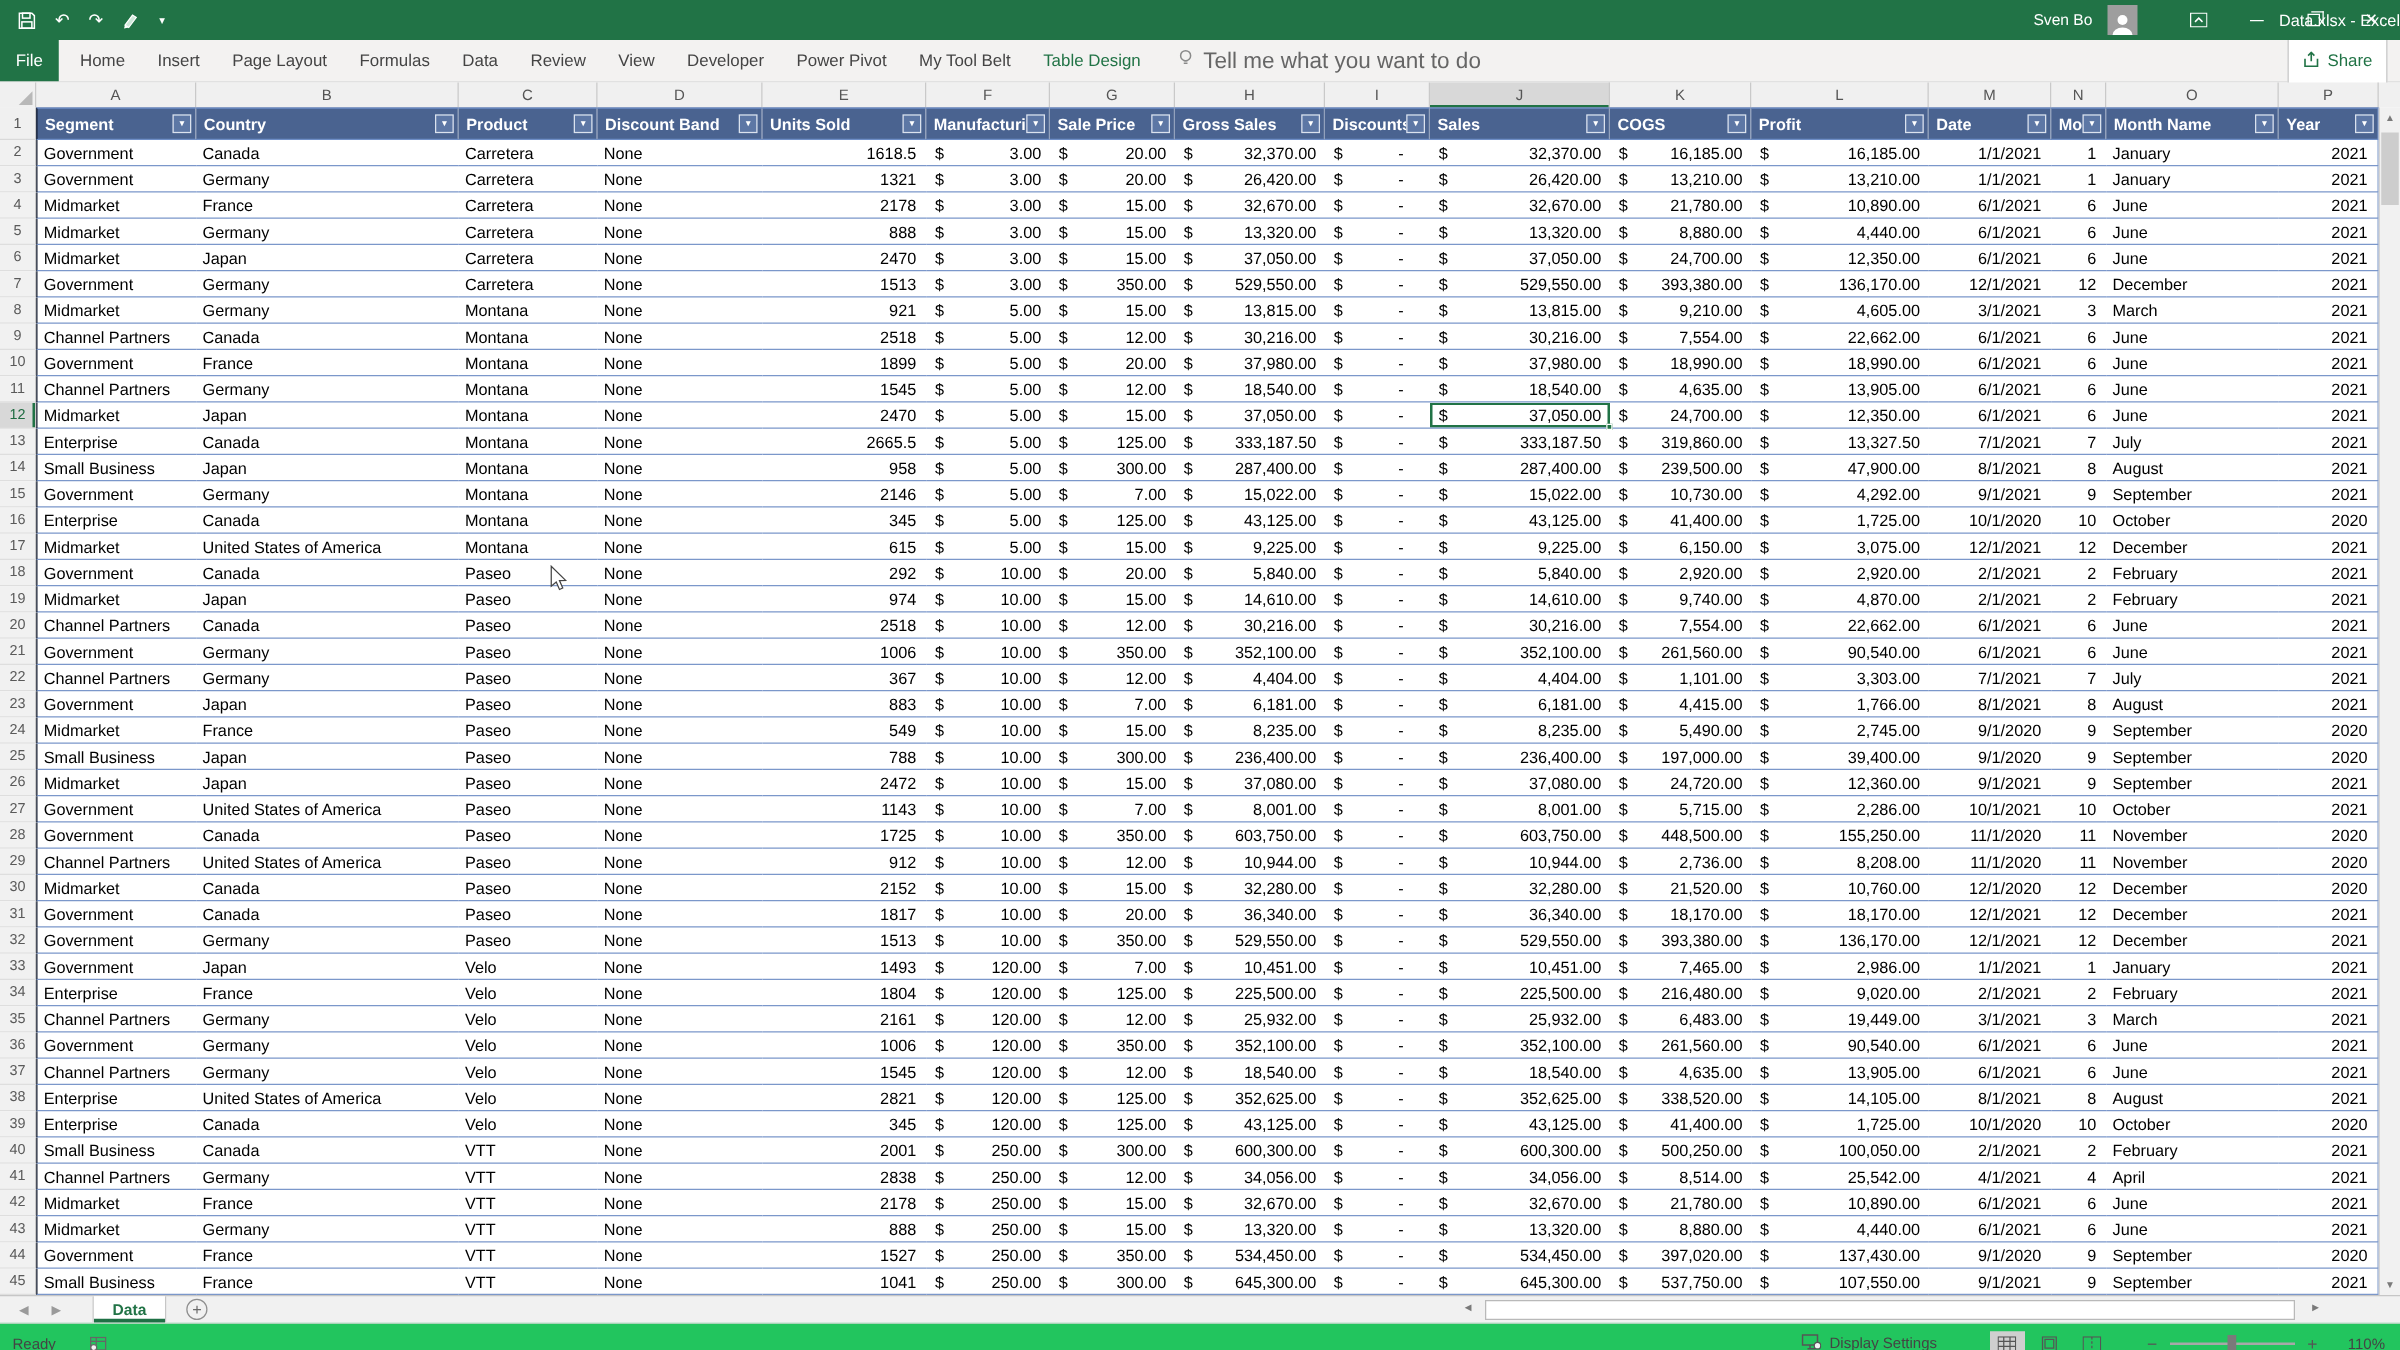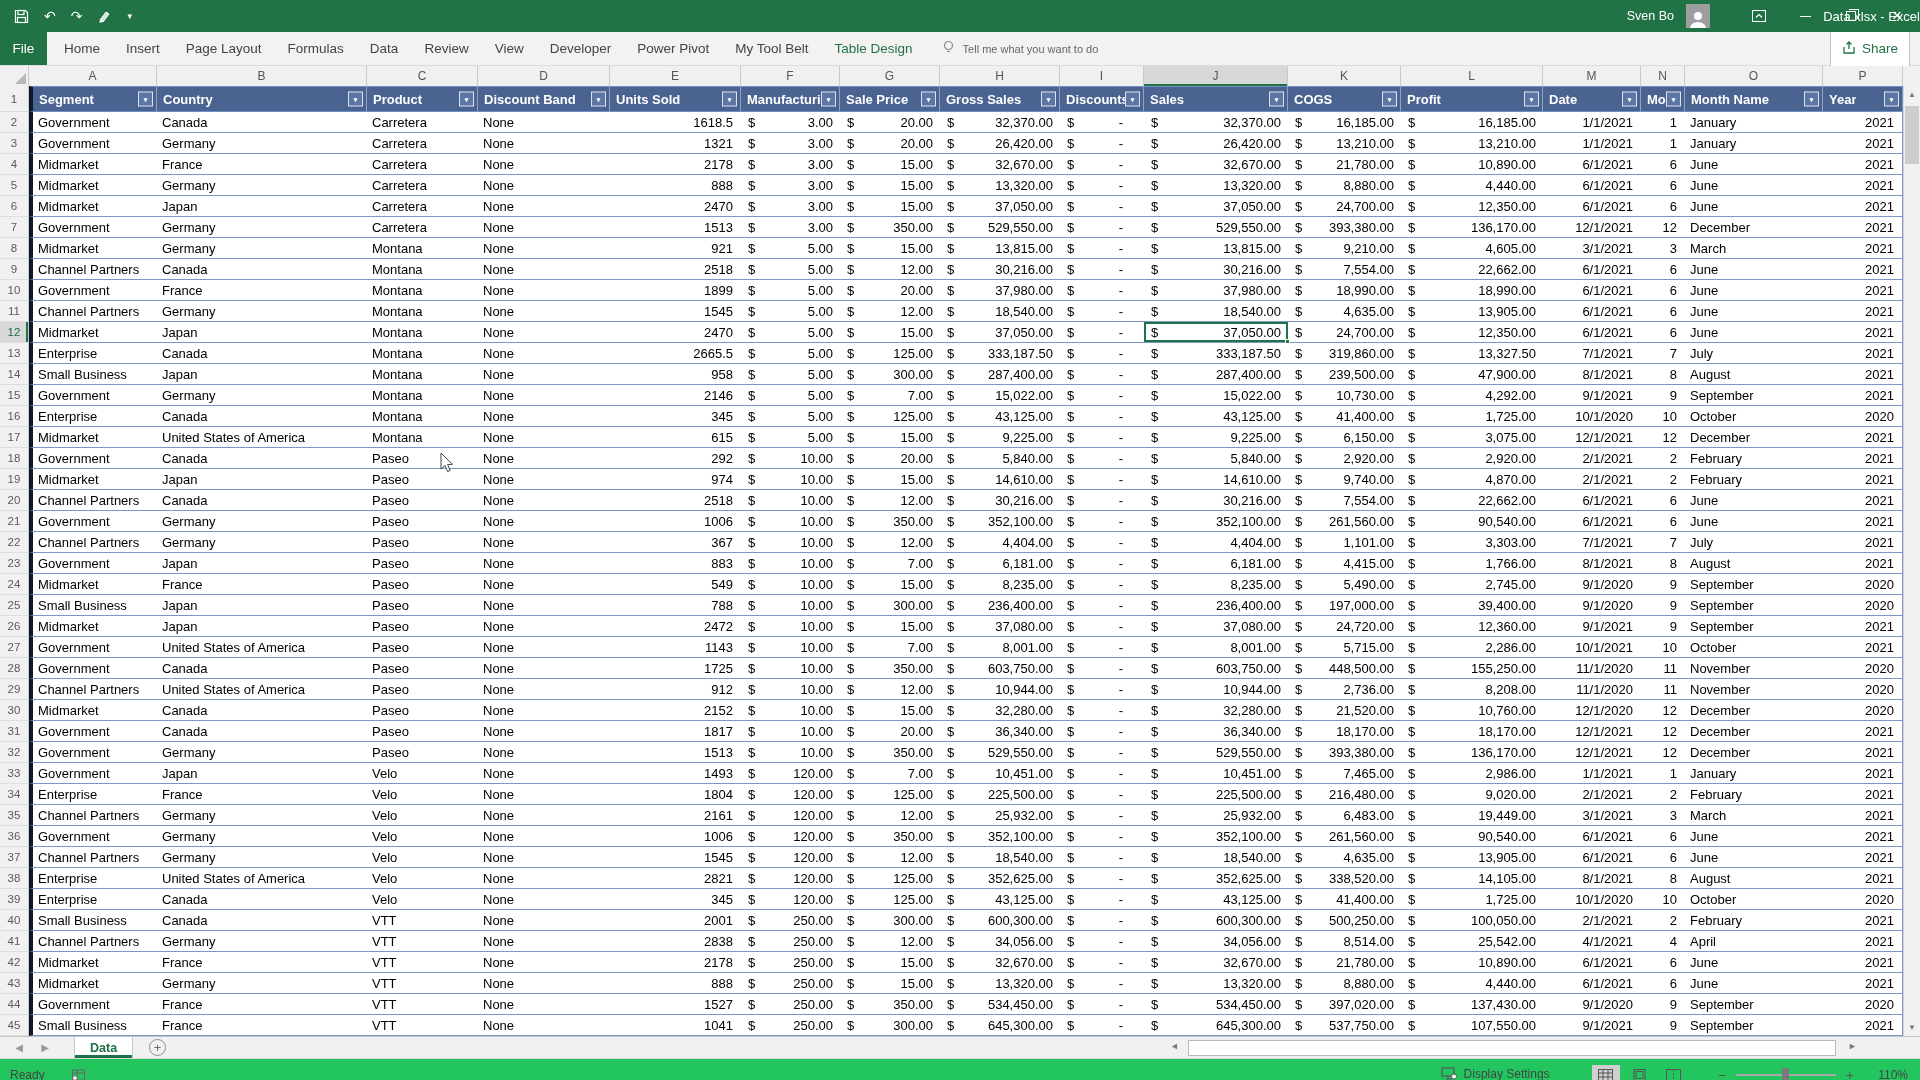--- a/index.html
+++ b/index.html
@@ -17,21 +17,21 @@
   .min-glyph { width:11px; height:1px; background:#fff; }
   .restore-glyph { width:10px; height:10px; border:1px solid #fff; position:relative; }
   .restore-glyph:before { content:""; position:absolute; left:2px; top:-3px; width:9px; height:9px; border:1px solid #fff; border-left:none; border-bottom:none; }
 
   
   .ribbonrow { height:34px; background:#f3f2f1; display:flex; align-items:stretch; border-bottom:1px solid #dcdcdc; }
   .filetab { background:#217346; color:#fff; width:47px; display:flex; align-items:center; justify-content:center; font-size:13.5px; }
   .rtabs { display:flex; margin-left:4px; }
   .rtab { padding:0 13px; display:flex; align-items:center; font-size:13.5px; color:#444; white-space:nowrap; }
   .rtab.active { color:#217346; }
-  .tellme { display:flex; align-items:center; gap:8px; color:#666; font-size:11px; margin-left:16px; white-space:nowrap; }
+  .tellme { display:flex; align-items:center; gap:8px; color:#666; font-size:18px; margin-left:16px; white-space:nowrap; }
   .sharebtn { margin-left:auto; margin-right:10px; align-self:center; display:flex; align-items:center; gap:6px; background:#fff; border:1px solid #c3c3c3; height:40px; padding:4px 11px; font-size:13.5px; color:#217346; }
 
   
   .gridwrap { position:relative; }
   .colletters { height:20px; display:flex; background:#f0f0f0; font-size:12px; color:#555; }
   .corner { width:29px; flex:none; border-right:1px solid #c9c9c9; position:relative; background:#f0f0f0; }
   .corner:after { content:""; position:absolute; right:2px; bottom:2px; border-left:11px solid transparent; border-bottom:11px solid #b8b8b8; }
   .colletter { flex:none; display:flex; align-items:center; justify-content:center; border-right:1px solid #c9c9c9; }
   .colletter.selcol { background:#d8d8d8; box-shadow:inset 0 -2px 0 #217346; } .cw0{width:128px;flex:none} .cw1{width:210px;flex:none} .cw2{width:111px;flex:none}
   .cw3{width:132px;flex:none} .cw4{width:131px;flex:none} .cw5{width:99px;flex:none} .cw6{width:100px;flex:none}
@@ -45,21 +45,21 @@
   .hcell .lbl { white-space:nowrap; overflow:hidden; }
   .filterbtn { position:absolute; right:3px; top:50%; transform:translateY(-50%); width:15px; height:15px; background:#5d77a5; border:1px solid #dbe2ee; display:flex; align-items:center; justify-content:center; color:#fff; font-size:7px; line-height:1; }
 
   .row { display:flex; height:21px; background:#fff; }
   .gut { width:29px; flex:none; background:#f1f1f1; border-right:1px solid #c9c9c9; border-bottom:1px solid #dedede; display:flex; align-items:center; justify-content:center; font-size:11.5px; color:#5a5a5a; }
   .gut.selrow { background:#d8d8d8; box-shadow:inset -2px 0 0 #217346; color:#1e6b41; }
   .cell { font-size:13px; color:#000; display:flex; align-items:center; border-bottom:1px solid #7b97ca; white-space:nowrap; overflow:hidden; padding:0 5px; }
   .cell.ar { justify-content:flex-end; padding-right:8px; }
   .cell.acc { justify-content:space-between; padding:0 7px; }
   .cell .dash { margin-right:14px; }
-  .cell.bl, .hcell.bl { border-left:4px solid #0f172a; }
+  .cell.bl, .hcell.bl { border-left:1px solid #0f172a; }
   .cell.br, .hcell.br { border-right:1px solid #7b97ca; }
   .selcell { box-shadow:inset 0 0 0 2px #217346; position:relative; overflow:visible; }
   .selcell .handle { position:absolute; right:-2px; bottom:-2px; width:5px; height:5px; background:#217346; border:1px solid #fff; z-index:3; }
 
   .vscroll { position:absolute; top:20px; right:0; width:17px; height:950px; background:#f1f1f1; border-left:1px solid #d4d4d4; }
   .vscroll .arr { position:absolute; left:0; width:16px; height:17px; display:flex; align-items:center; justify-content:center; font-size:8px; color:#7a7a7a; }
   .vscroll .arr.up { top:0; }
   .vscroll .arr.down { bottom:0; }
   .vthumb { position:absolute; top:20px; left:1px; width:14px; height:58px; background:#cdcdcd; }
 

